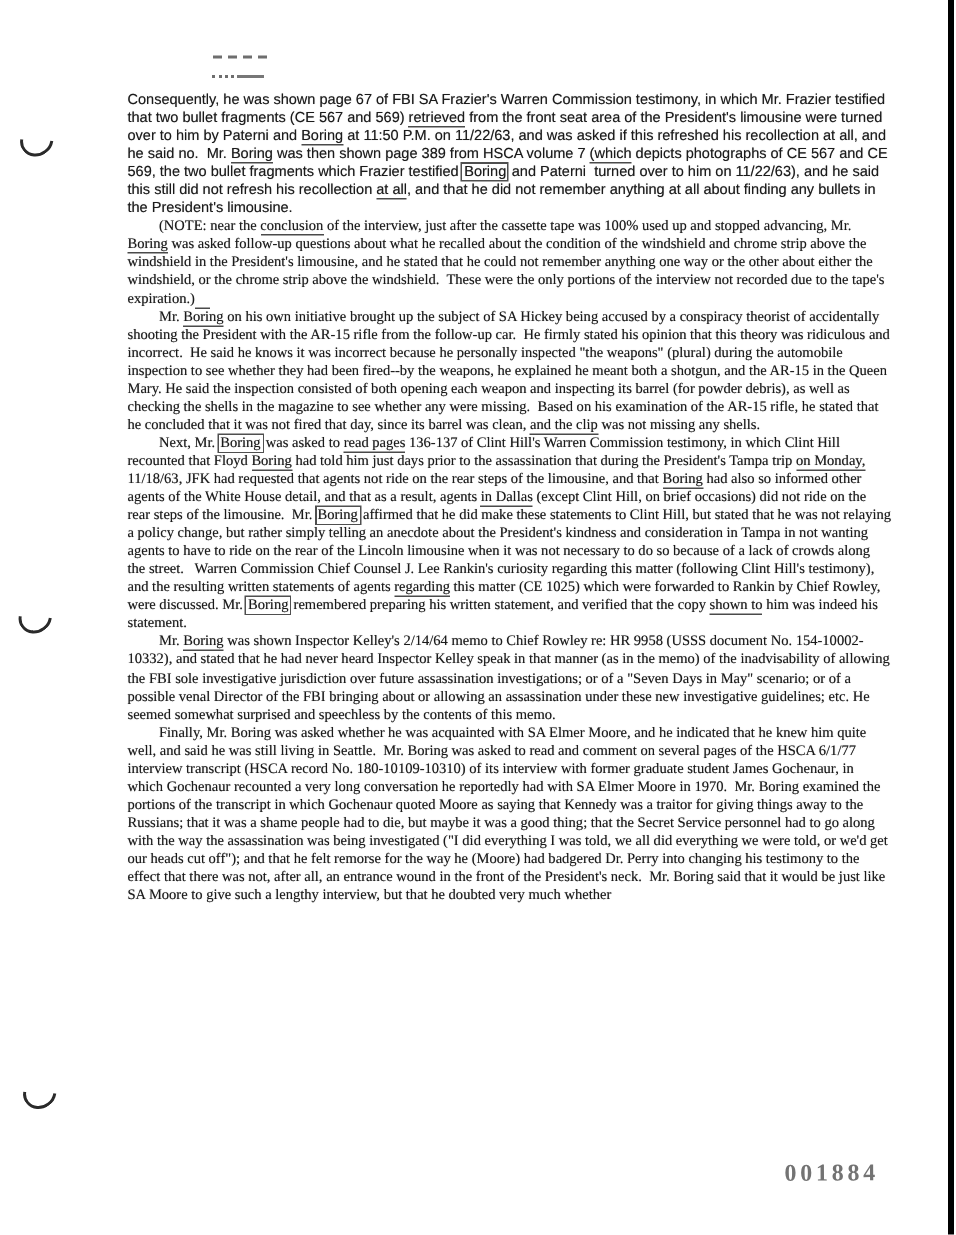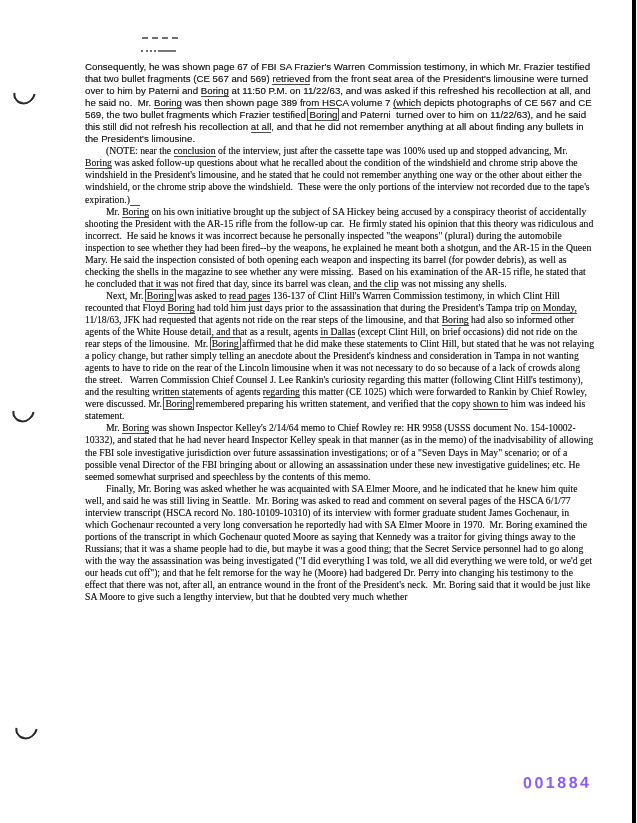--- a/index.html
+++ b/index.html
@@ -13,22 +13,22 @@
     position:absolute;left:85px;top:61px;width:509px;
     font-size:9.7px;line-height:12.05px;color:#1b1b1b;
     text-shadow:0 0 .45px rgba(20,20,20,.55);
   }
   .para{margin:0;white-space:pre-wrap;}
   .para.indent{text-indent:21px;font-family:Liberation Serif, serif;}
   .mark-u{border-bottom:1.2px solid #4a4a4a;}
   .mark-box{box-shadow:0 0 0 1px #4f4f4f;padding:0 1px;}
   .stamp{
     position:absolute;left:523px;top:774px;
-    font-family:Liberation Sans, sans-serif;
-    font-weight:700;font-size:16px;letter-spacing:2.5px;color:#8b5cf6;
+    font-family:Liberation Serif, serif;
+    font-weight:700;font-size:16px;letter-spacing:2.5px;color:#737373;
     transform:rotate(-.4deg);
   }
   .arc{
     position:absolute;width:19px;height:17px;border:2.2px solid #2a2a2a;
     border-color:transparent transparent #2a2a2a #2a2a2a;border-radius:50%;
     transform:rotate(-38deg);
   }
   .arc.a1{left:13px;top:83px;}
   .arc.a2{left:12px;top:401px;}
   .arc.a3{left:15px;top:718px;}

